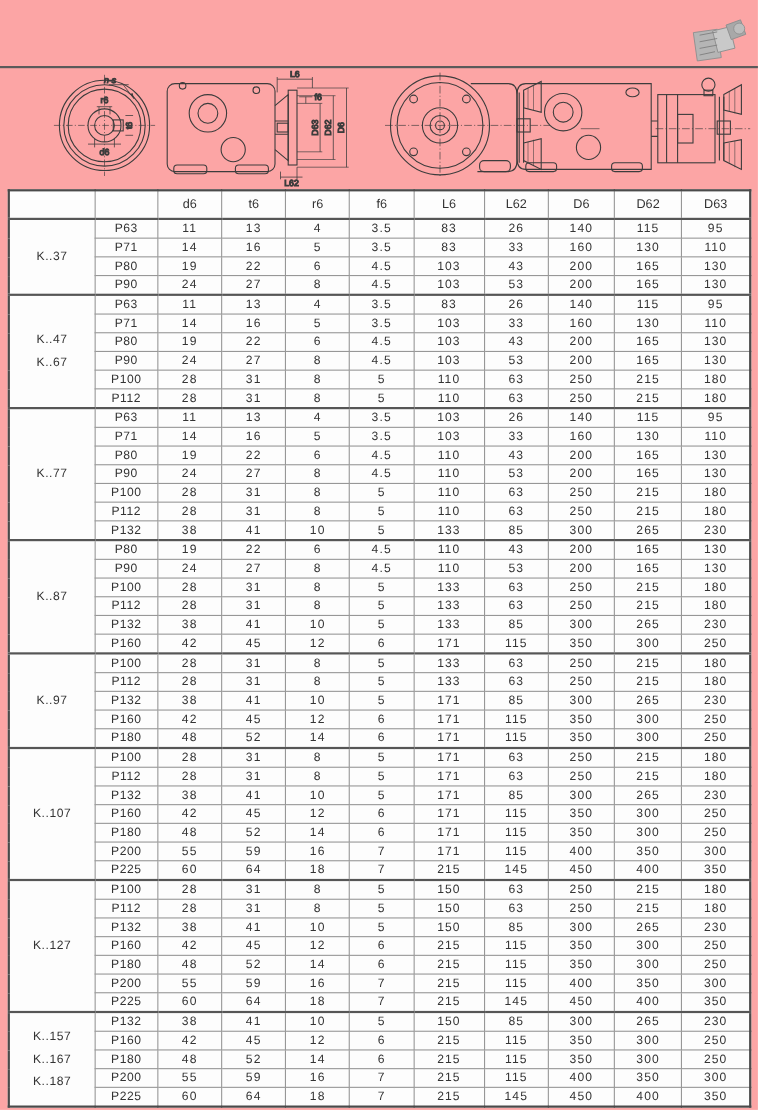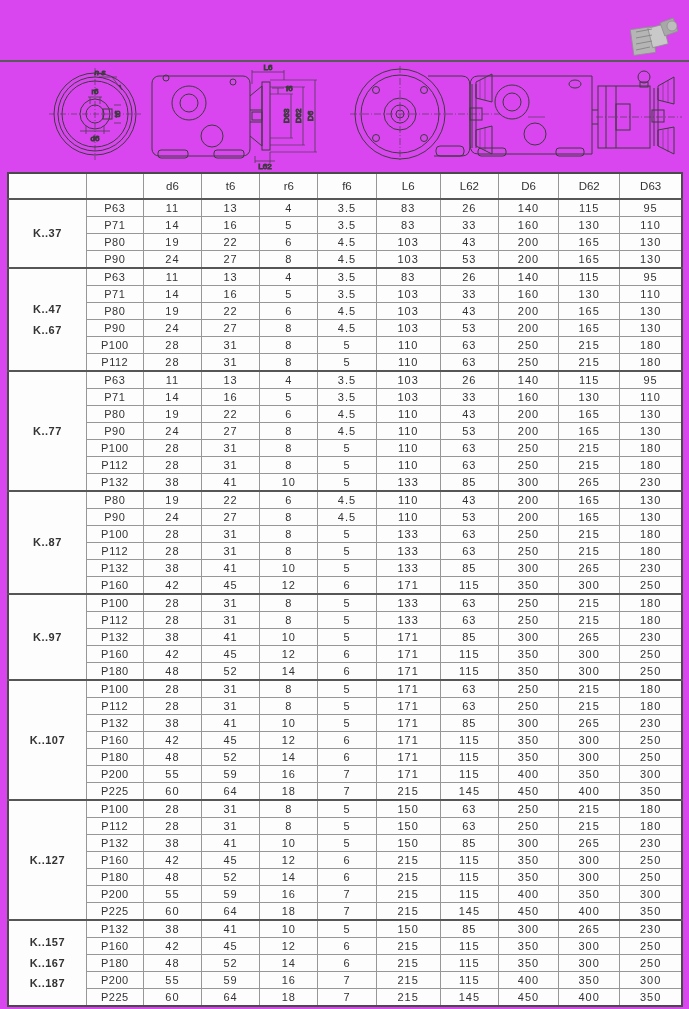--- a/index.html
+++ b/index.html
@@ -1,31 +1,31 @@
 <!DOCTYPE html>
 <html><head>
 <meta charset="utf-8">
 <style>
   html,body{margin:0;padding:0;background:#ffffff;}
-  .page{position:relative;width:689px;height:1009px;background:#d946ef;overflow:hidden;
+  .page{position:relative;width:689px;height:1009px;background:#fca5a5;overflow:hidden;
         font-family:"Liberation Sans", sans-serif;color:#2e2e2e;}
   .top-rule{position:absolute;left:0;top:60px;width:689px;height:2px;background:#5a5a5a;}
   .logo{position:absolute;right:5px;top:16px;width:56px;height:44px;}
   .drawings{position:absolute;left:0;top:64px;width:689px;height:106px;}
   svg text{font-family:"Liberation Sans", sans-serif;fill:#222;}
   .dim-label{font-size:8px;}
   table.dims{position:absolute;left:7px;top:172px;width:676px;border-collapse:collapse;
              table-layout:fixed;border:2px solid #4a4a4a;background:#fdfdfd;}
   table.dims th, table.dims td{border:1px solid #979797;text-align:center;vertical-align:middle;
              padding:0;font-size:11px;color:#333;overflow:hidden;}
   table.dims thead th{height:24px;font-weight:400;border-bottom:2px solid #565656;font-size:11.5px;}
   table.dims tbody td{height:16px;}
   td.num-cell{letter-spacing:1px;color:#3a3a3a;}
   td.p-cell{font-weight:400;color:#222;font-size:11px;letter-spacing:.5px;}
-  td.group-cell{font-weight:700;font-size:15px;color:#1d1d1d;letter-spacing:.5px;}
+  td.group-cell{font-weight:400;font-size:15px;color:#1d1d1d;letter-spacing:.5px;}
   td.group-cell div{line-height:1.9;}
   tr.section-start td{border-top:2px solid #565656;}
   col.c-group{width:78px;} col.c-p{width:57px;} col.c-d6{width:58px;} col.c-t6{width:58px;}
   col.c-r6{width:58px;} col.c-f6{width:58px;} col.c-L6{width:64px;} col.c-L62{width:58px;}
   col.c-D6{width:60px;} col.c-D62{width:61px;} col.c-D63{width:62px;}
 </style>
 </head>
 <body>
 
 <div class="page">

